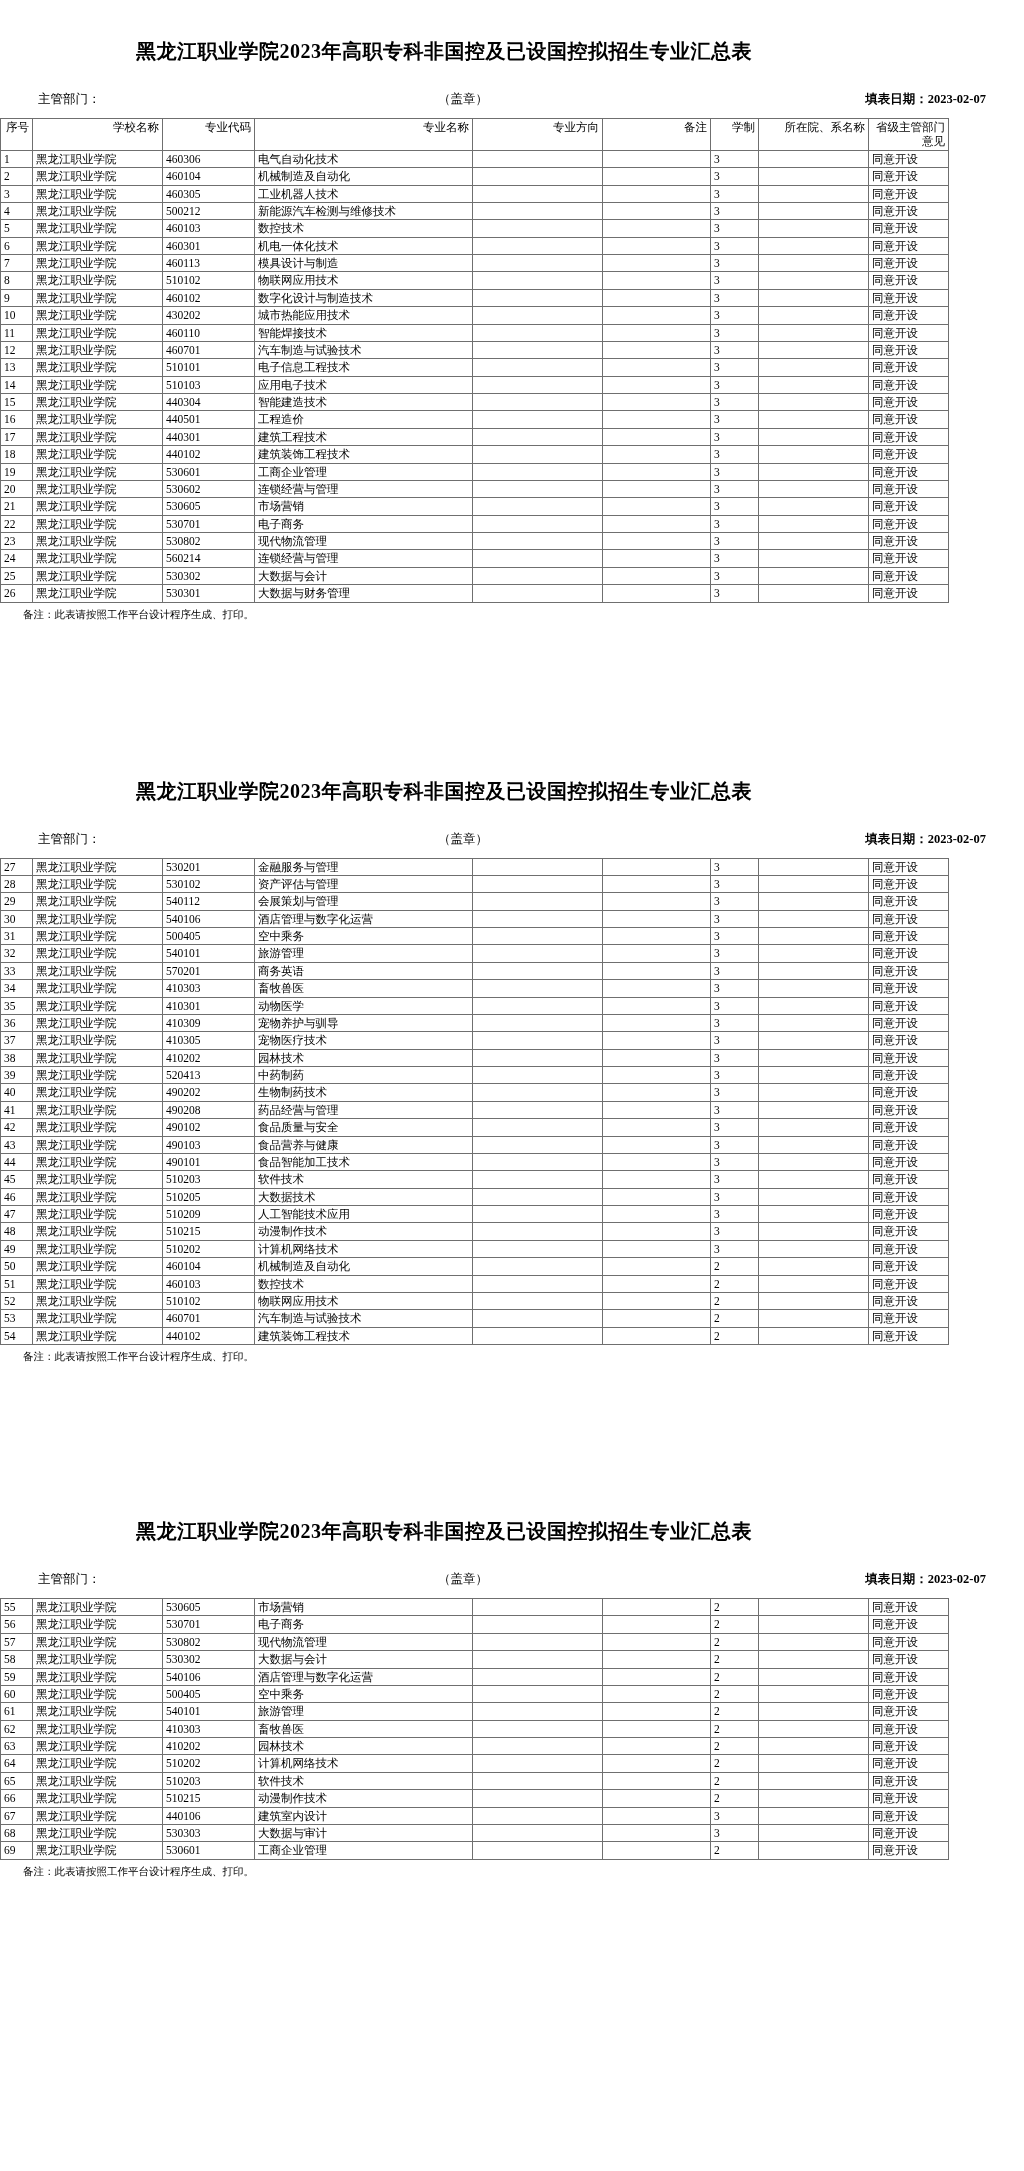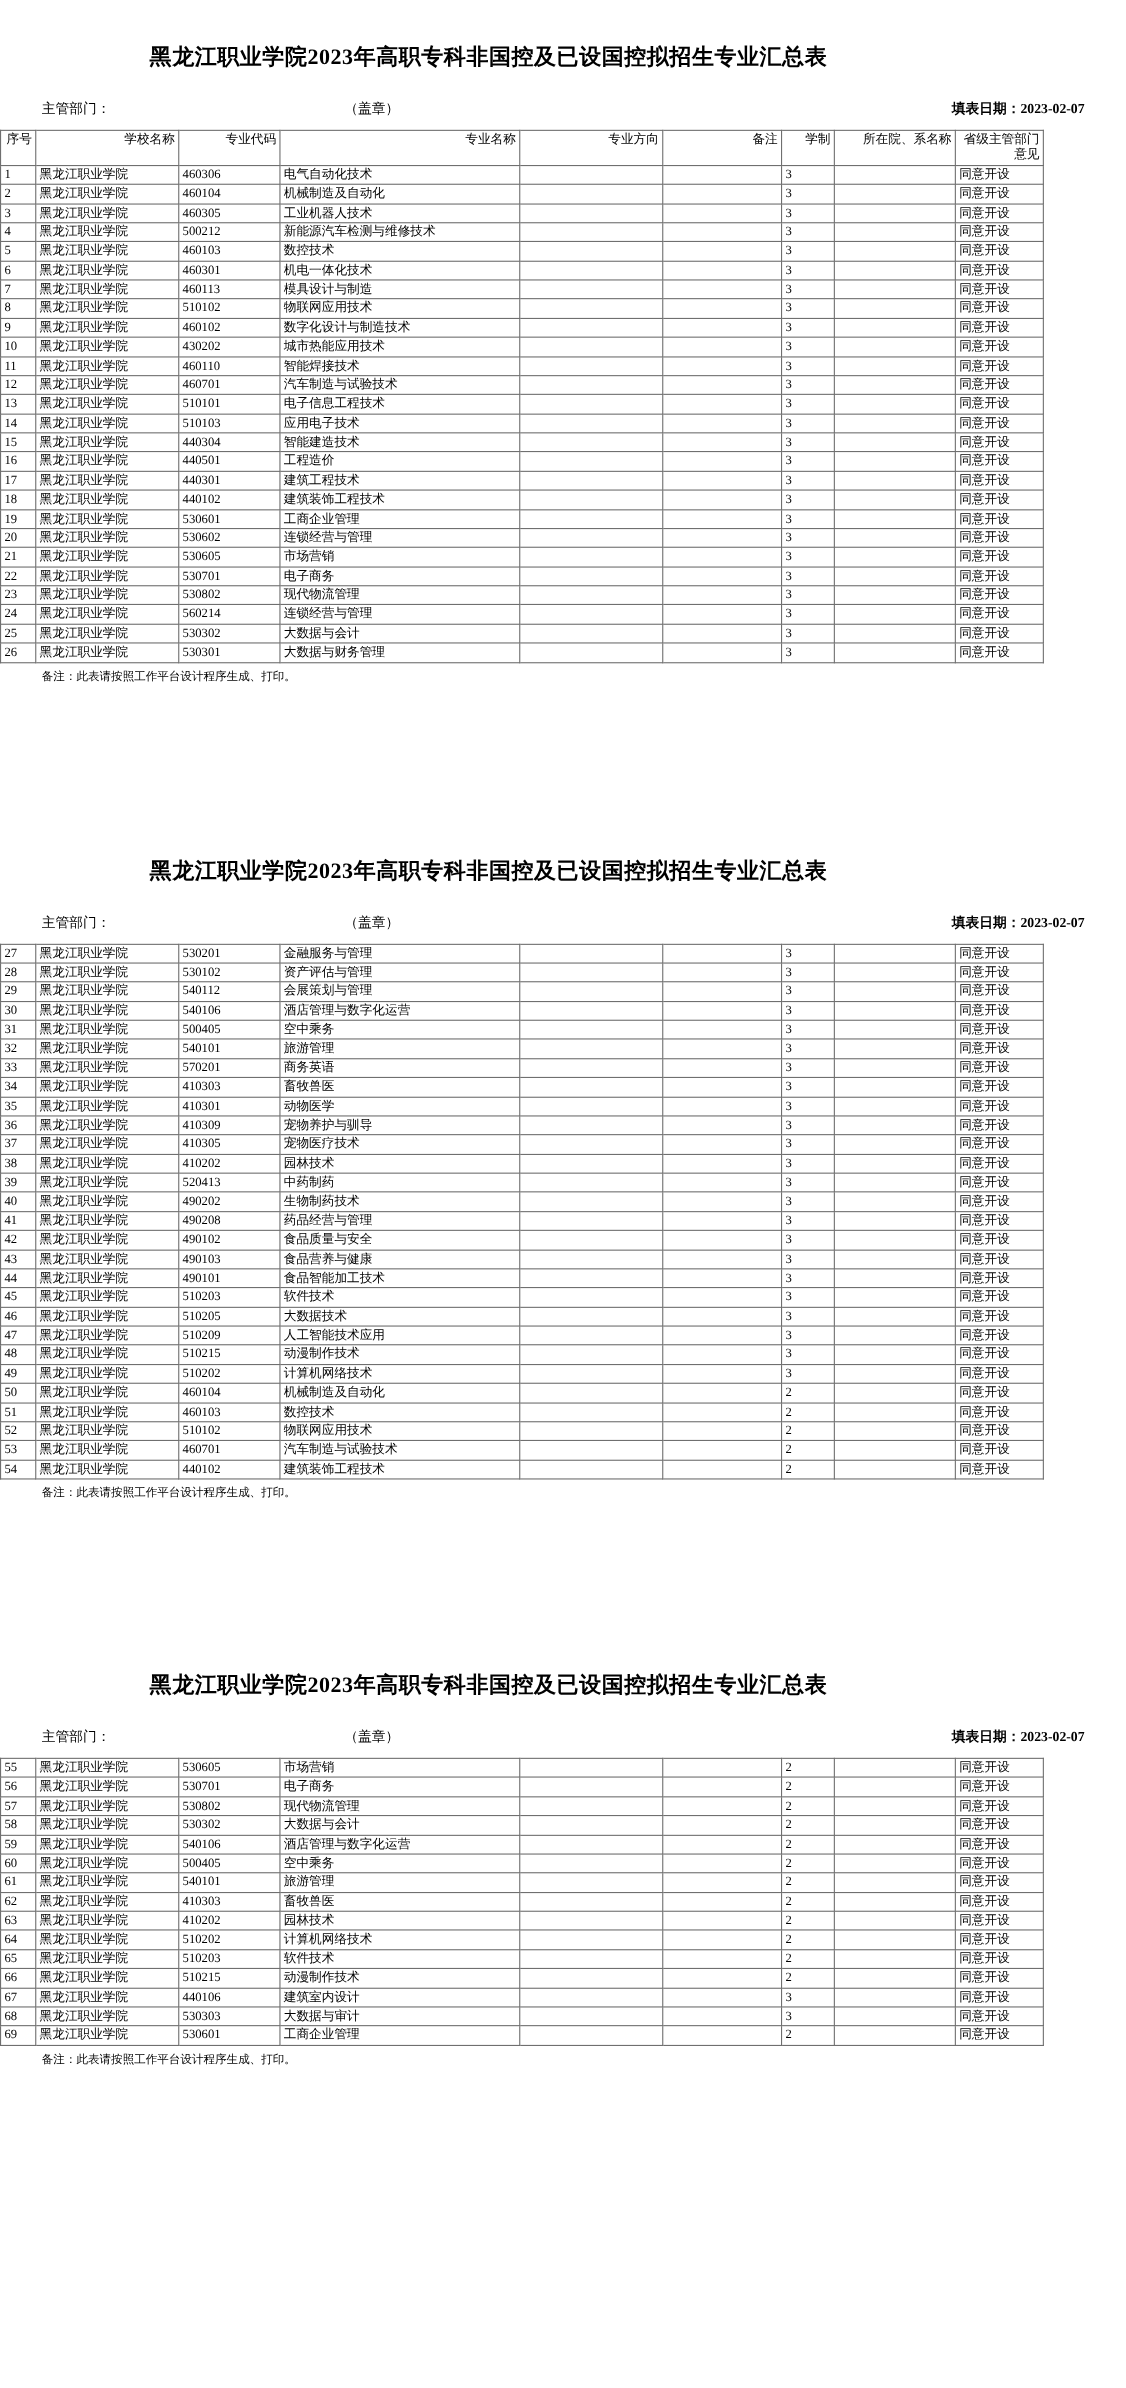--- a/index.html
+++ b/index.html
@@ -33,21 +33,21 @@
   .meta-row {
     display: flex;
     align-items: flex-end;
     font-size: 12.5px;
     margin: 12px 0 10px 0;
     padding: 0 38px 0 38px;
     box-sizing: border-box;
     width: 1024px;
   }
   .meta-dept { width: 150px; }
-  .meta-seal { flex: 0 0 auto; width: 300px; text-align: center; }
+  .meta-seal { flex: 0 0 auto; width: 300px; text-align: right; }
   .meta-date { flex: 1; text-align: right; font-weight: bold; }
 
   table.main {
     border-collapse: collapse;
     width: 948px;
     margin: 0 auto;
     table-layout: fixed;
     font-size: 11.5px;
   }
   table.main td, table.main th {
@@ -71,21 +71,21 @@
   .c-major  { width: 218px; }
   .c-dir    { width: 130px; }
   .c-remark { width: 108px; }
   .c-years  { width: 48px; }
   .c-dept   { width: 110px; }
   .c-opinion{ width: 80px; }
 
   .note {
     font-size: 10.5px;
     margin: 5px 0 0 0;
-    padding-left: 38px;
+    padding-left: 23px;
     color: #000;
   }
   .spacer-1 { height: 74px; }
   .spacer-2 { height: 72px; }
 </style>
 </head>
 <body>
 
 <div class="page page-1">
   <div class="doc-title">黑龙江职业学院2023年高职专科非国控及已设国控拟招生专业汇总表</div>

